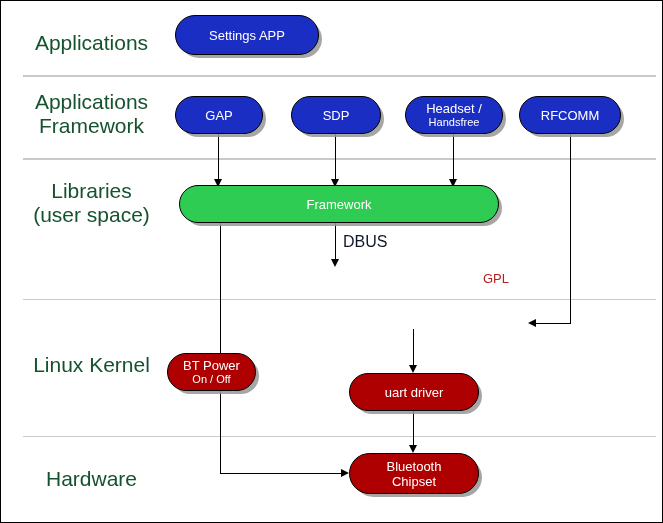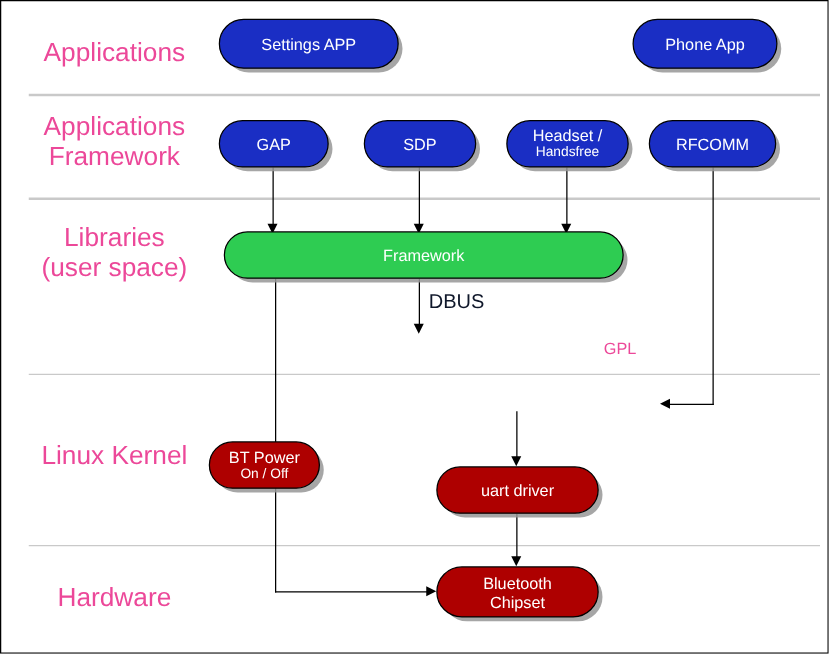--- a/index.html
+++ b/index.html
@@ -12,21 +12,21 @@
     box-sizing:border-box;
     overflow:hidden;
   }
   .divider{
     position:absolute;
     height:0;
     border-top:2px solid #c9c9c9;
   }
   .layer-label{
     position:absolute;
-    color:#ec4899;
+    color:#14532d;
     font-size:21px;
     line-height:24px;
     text-align:center;
     white-space:pre-line;
     letter-spacing:0px;
   }
   .node{
     position:absolute;
     box-sizing:border-box;
     border:1.5px solid #000000;
@@ -40,21 +40,21 @@
     z-index:5;
   }
   .node .main{font-size:13px;line-height:15px;}
   .node .sub{font-size:11px;line-height:13px;}
   .node.blue{background:#1a2ec4;border-radius:999px;}
   .node.green{background:#2ecc52;border-radius:38px;}
   .node.red{background:#ae0000;border-radius:999px;}
   .node.green .main{font-size:13px;}
   .badge{
     position:absolute;
-    color:#ec4899;
+    color:#b91c1c;
     font-size:13px;
     z-index:6;
   }
   .edge-label{
     position:absolute;
     color:#0f172a;
     font-size:16px;
     z-index:6;
   }
   .vline{position:absolute;width:0;border-left:1.6px solid #000;z-index:2;}
@@ -123,23 +123,20 @@
   <div class="arrow-down" style="left:408px;top:444px;"></div>
 
   <div class="vline" style="left:219px;top:222px;height:251px;"></div>
   <div class="hline" style="left:219px;top:472px;width:125px;"></div>
   <div class="arrow-right" style="left:340px;top:468px;"></div>
 
   <div class="node blue" style="left:174px;top:14px;width:144px;height:40px;">
     <span class="main">Settings APP</span>
   </div>
 
-  <div class="node blue" style="left:505px;top:14px;width:116px;height:40px;">
-    <span class="main">Phone App</span>
-  </div>
 
   <div class="node blue" style="left:174px;top:95px;width:88px;height:38px;">
     <span class="main">GAP</span>
   </div>
 
   <div class="node blue" style="left:290px;top:95px;width:90px;height:38px;">
     <span class="main">SDP</span>
   </div>
 
   <div class="node blue" style="left:404px;top:95px;width:98px;height:38px;">

